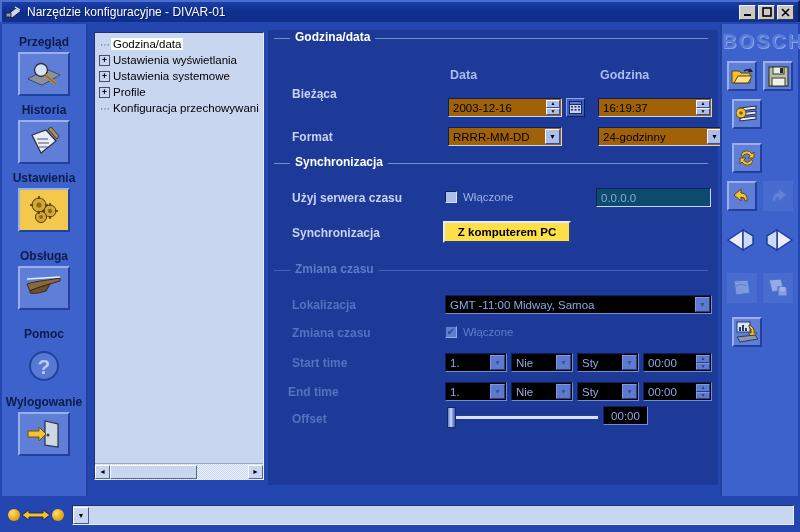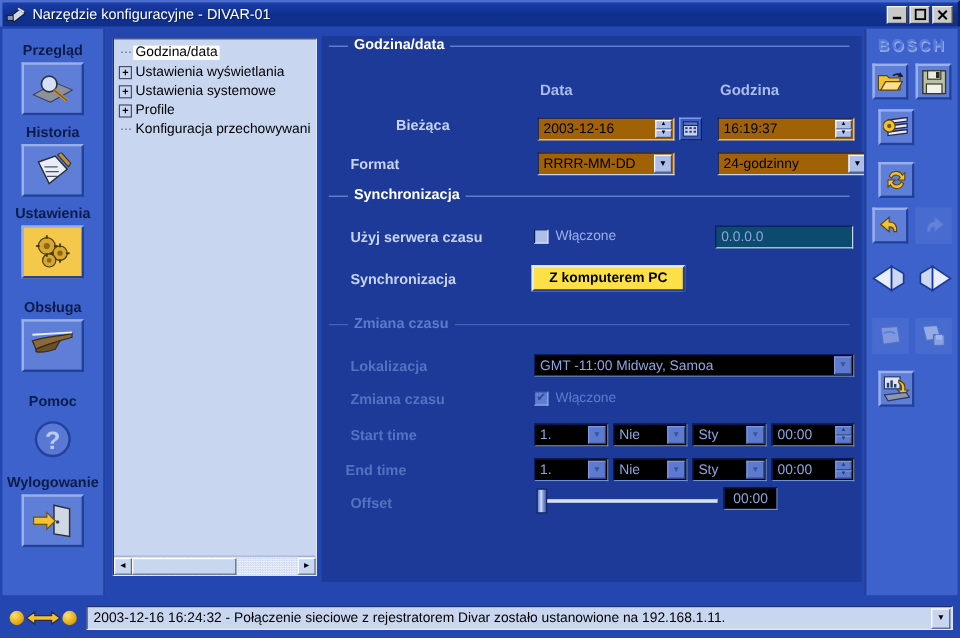--- a/index.html
+++ b/index.html
@@ -204,21 +204,21 @@
     border: 1px solid #14295f;
   }
 
   
   .rtool {
     position: absolute; right: 2px; top: 24px; width: 78px; height: 472px;
     background: #3d62cc; border-left: 2px solid #22419c;
     padding-top: 4px;
   }
   .bosch {
-    text-align: center; color: #5a7cd8; font-size: 13px; font-weight: bold;
+    text-align: center; color: #5a7cd8; font-size: 20px; font-weight: bold;
     letter-spacing: 2px; text-shadow: 1px 1px 0 #8ea6e6;
     margin-bottom: 8px; margin-top: 2px;
   }
   .trow { display: flex; justify-content: center; gap: 6px; margin-bottom: 8px; }
   .tbtn2 {
     width: 30px; height: 30px; background: #5f7ed8;
     border-top: 2px solid #9ab0ea; border-left: 2px solid #9ab0ea;
     border-right: 2px solid #22419c; border-bottom: 2px solid #22419c;
     display: flex; align-items: center; justify-content: center;
     position: relative;
@@ -428,21 +428,21 @@
 
   <div class="main">
 
     <div class="group" style="position:absolute;left:0;top:8px;width:450px;height:110px;">
       <div class="group-line"></div>
       <div class="group-title">Godzina/data</div>
 
       <div class="hdr" style="position:absolute;left:182px;top:30px;">Data</div>
       <div class="hdr" style="position:absolute;left:332px;top:30px;">Godzina</div>
 
-      <div class="lbl" style="position:absolute;left:24px;top:59px;margin-left:38px;">Bieżąca</div>
+      <div class="lbl" style="position:absolute;left:24px;top:49px;">Bieżąca</div>
       <div class="field" style="position:absolute;left:180px;top:60px;width:114px;">
         <span>2003-12-16</span>
         <span class="spin">
             <i>▲</i>
             <i>▼</i>
           </span>
       </div>
       <div class="calbtn" style="position:absolute;left:298px;top:60px;">
         <span>
           <svg width="13" height="13" viewBox="0 0 13 13">
@@ -697,18 +697,17 @@
     <div class="leds">
       <span class="led"></span>
       <span>
         <svg width="30" height="14" viewBox="0 0 30 14">
           <path d="M1,7 L8,2 L8,5 L22,5 L22,2 L29,7 L22,12 L22,9 L8,9 L8,12 Z" fill="#f2c230" stroke="#2a2a4a" stroke-width="1"></path>
         </svg>
       </span>
       <span class="led"></span>
     </div>
     <div class="status-field">
-      <span class="status-text">2003-12-16 16:24:32 - Połączenie sieciowe z rejestratorem Divar zostało ustanowione na 192.168.1.11.</span>
       <span class="status-drop">▼</span>
     </div>
   </div>
 
 </div>
 
 </body></html>

